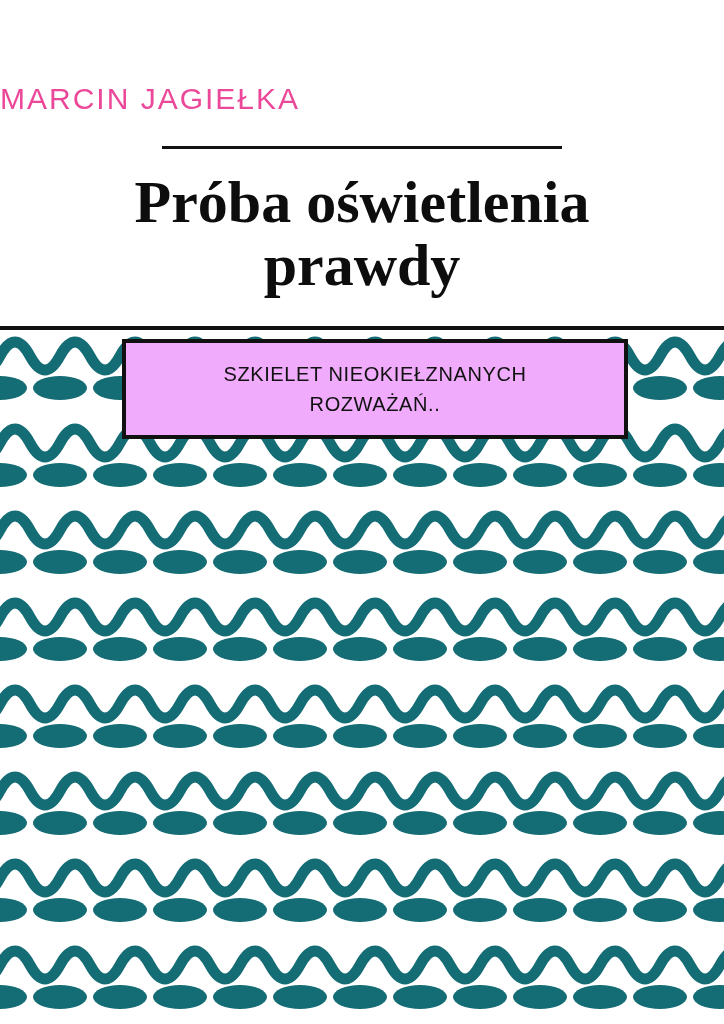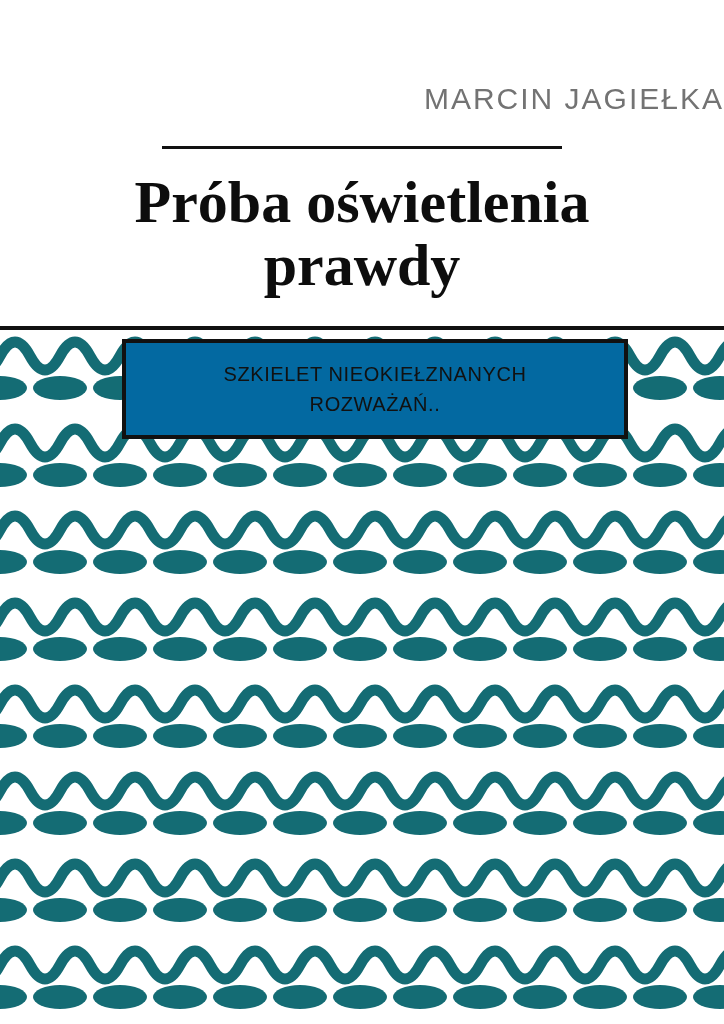--- a/index.html
+++ b/index.html
@@ -28,25 +28,25 @@
     left: 0;
     top: 0;
     width: 724px;
     height: 326px;
     background: #ffffff;
     box-sizing: border-box;
     padding-top: 82px;
   }
 
   .author {
-    text-align: right;
+    text-align: left;
     font-family: "Liberation Sans", sans-serif;
     font-size: 30px;
     letter-spacing: 2px;
-    color: #737373;
+    color: #ec4899;
     font-weight: 400;
   }
 
   .rule {
     width: 400px;
     height: 3px;
     background: #111111;
     margin: 30px auto 0 auto;
   }
 
@@ -75,21 +75,21 @@
     display: block;
   }
 
   
   .subtitle-box {
     position: absolute;
     left: 122px;
     top: 339px;
     width: 506px;
     height: 100px;
-    background: #0369a1;
+    background: #f0abfc;
     border: 4px solid #111111;
     box-sizing: border-box;
     display: flex;
     align-items: center;
     justify-content: center;
     z-index: 5;
   }
   .subtitle {
     text-align: center;
     font-family: "Liberation Sans", sans-serif;

